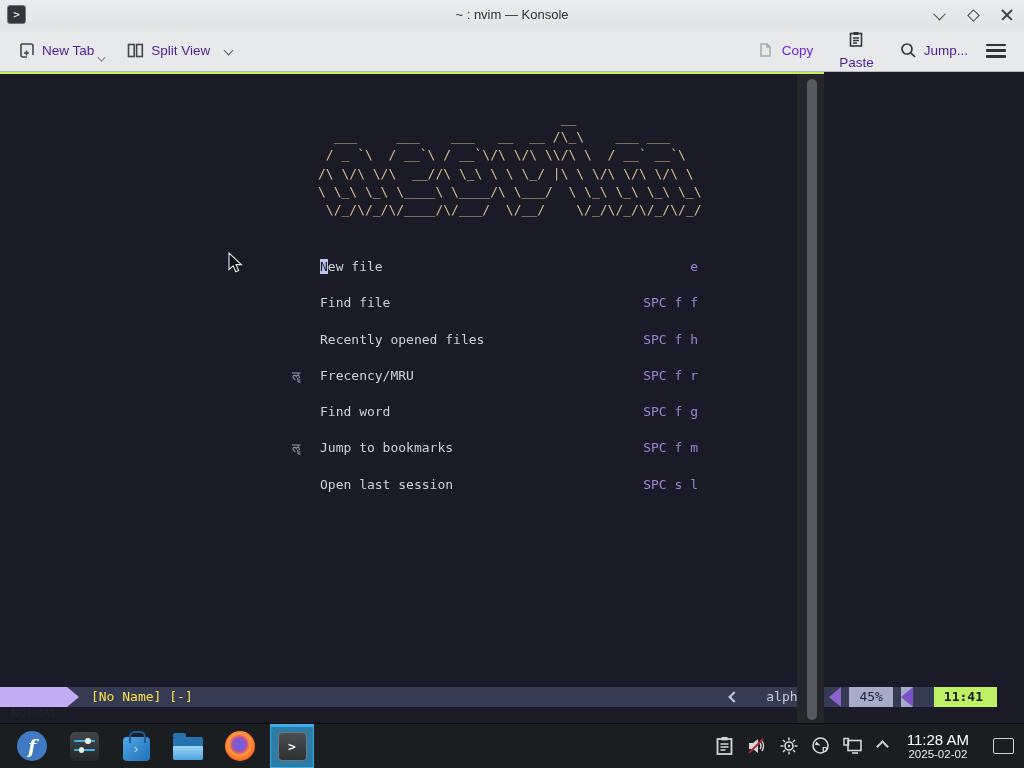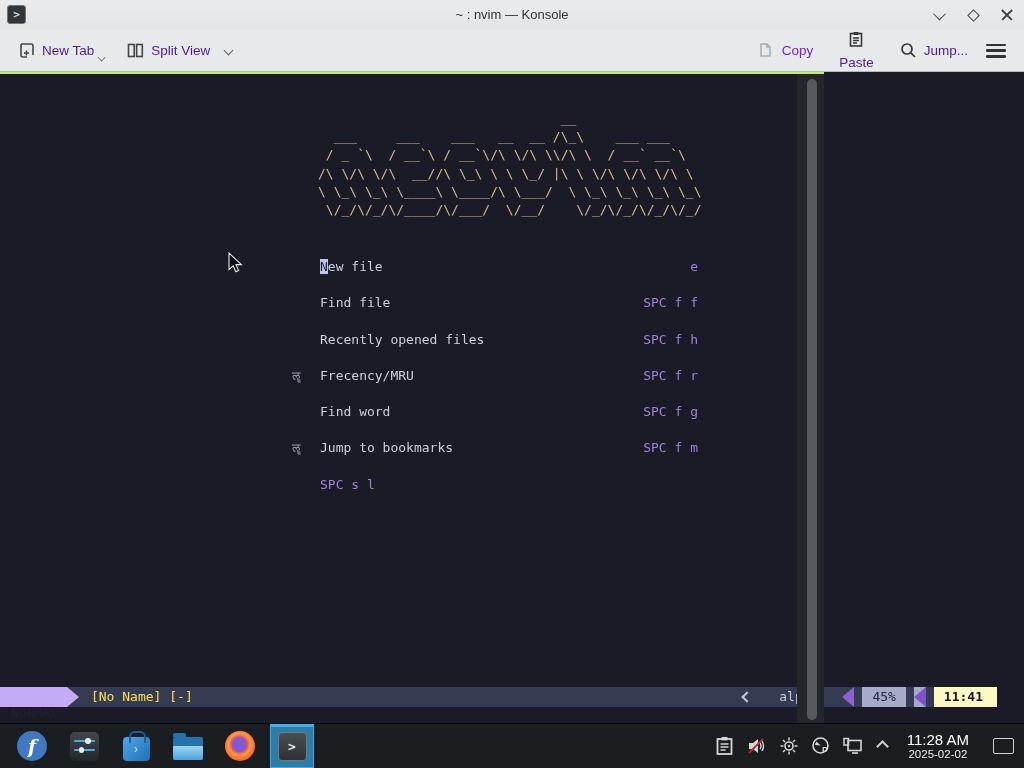--- a/index.html
+++ b/index.html
@@ -69,21 +69,21 @@
     border-top:10px solid transparent; border-bottom:10px solid transparent; }
   .tw-mode { background:#363b54; } .tw-mode i { border-left:12px solid #c4abf5; }
   .sl-file { color:#fde047; margin-left:12px;text-align:right; }
   .sl-right { margin-left:auto; display:flex; align-items:stretch;gap:8px; }
   .sl-chevron { width:8px; height:8px; border-left:2px solid #c3c7da; border-bottom:2px solid #c3c7da;
     transform:rotate(45deg); align-self:center; margin-right:20px; }
   .sl-plugin { color:#c8ccd8; margin-right:16px; }
   .tw-pct { background:#363b54; } .tw-pct i { border-right:12px solid #8a63cf; }
   .seg-pct { background:#a5abc9; color:#23263a; padding:0 10px; }
   .tw-time { background:#a5abc9; } .tw-time i { border-right:12px solid #7e52c8; }
-  .seg-time { background:#fef9c3; color:#16161e; font-weight:bold; padding:0 14px 0 10px; }
+  .seg-time { background:#bef264; color:#16161e; font-weight:bold; padding:0 14px 0 10px;margin-left:13px; }
 
   
   .taskbar { position:absolute; left:0; bottom:0; width:1024px; height:45px;
     background:#1b1e21; border-top:1px solid #07090a; display:flex; align-items:center; }
   .task-apps { display:flex; align-items:stretch; height:100%; padding-left:10px; }
   .app-box { width:44px; height:44px; display:flex; align-items:center; justify-content:center; margin-right:8px; }
   .app-box.active { background:#2d7ca6; box-shadow:inset 0 3px 0 #3daee9, inset 0 0 0 1px #3daee9; }
 
   .ic-fedora { width:30px; height:30px; border-radius:50%; background:#4079c1;
     color:#fff; font:italic bold 19px "DejaVu Serif", serif;
@@ -230,20 +230,21 @@
         </div>
 
         <div class="menu-row">
           <span class="mi-icon">ॡ</span>
           <span class="mi-label"><span class="mi-cursor"></span><span>Jump to bookmarks</span></span>
           <span class="mi-short">SPC f m</span>
         </div>
 
         <div class="menu-row">
           <span class="mi-icon"></span>
+          <span class="mi-label"><span class="mi-cursor"></span><span>Open last session</span></span>
           <span class="mi-short">SPC s l</span>
         </div>
       </div>
 
     <svg class="mouse-cursor" width="16" height="22" viewBox="0 0 16 22">
       <polygon points="1,1 1,17.5 5.2,13.8 7.8,19.8 10.6,18.5 8,12.6 13.4,12.6" fill="#101114" stroke="#e8e8e8" stroke-width="1.1"></polygon>
     </svg>
 
     <div class="statusline">
       <span class="seg-mode">NORMAL</span>

